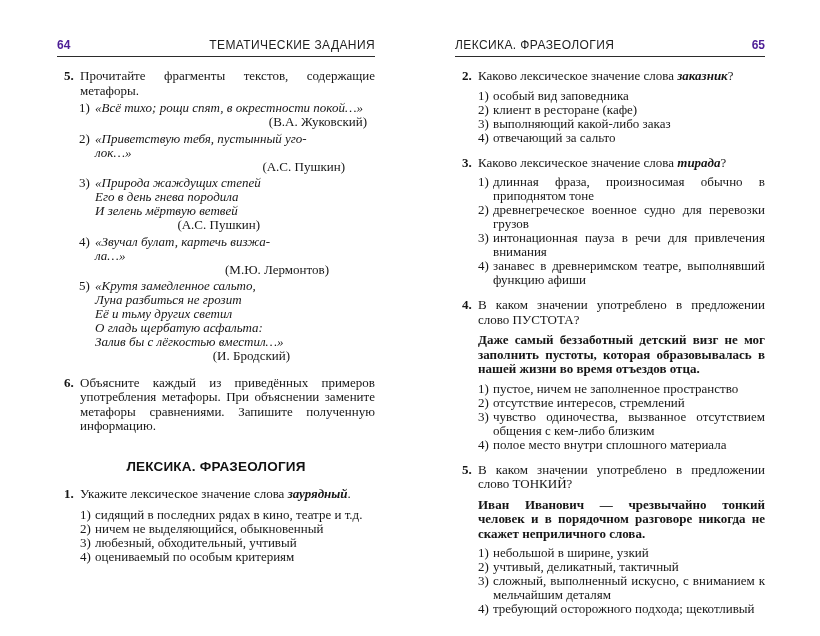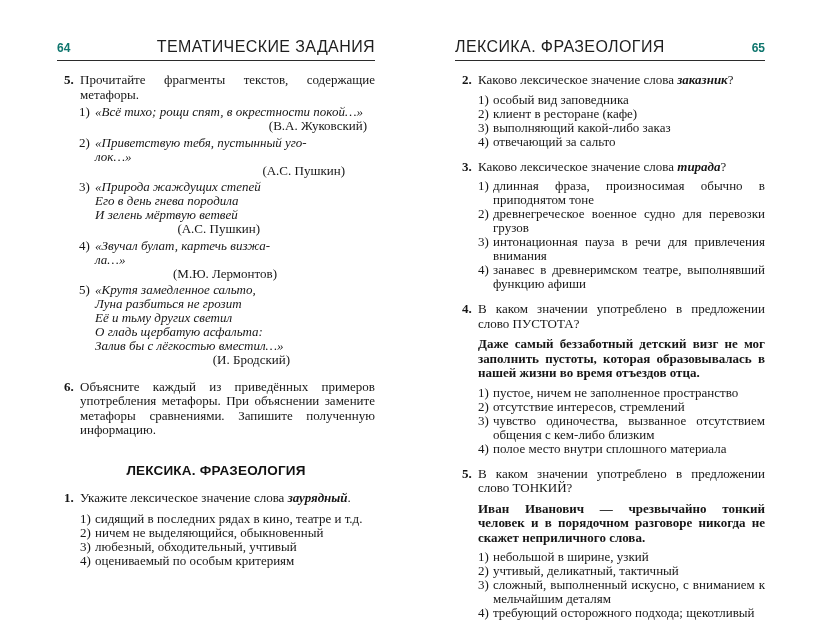--- a/index.html
+++ b/index.html
@@ -5,22 +5,22 @@
   html,body{margin:0;padding:0;background:#ffffff;}
   .canvas{position:relative;width:820px;height:636px;background:#ffffff;overflow:hidden;
           font-family:"Liberation Serif","DejaVu Serif",serif;color:#161616;}
   .page{position:absolute;top:38px;}
   .page-left{left:57px;width:318px;}
   .page-right{left:455px;width:310px;}
 
   .pagehead{display:flex;justify-content:space-between;align-items:baseline;
             border-bottom:1.2px solid #2b2b2b;padding-bottom:4px;
             font-family:"Liberation Sans","DejaVu Sans",sans-serif;}
-  .pagenum{font-weight:bold;font-size:12px;color:#0f766e;}
-  .runhead{font-size:16px;letter-spacing:0.4px;color:#1e1e1e;}
+  .pagenum{font-weight:bold;font-size:12px;color:#4c1d95;}
+  .runhead{font-size:12px;letter-spacing:0.4px;color:#1e1e1e;}
 
   .content{font-size:13px;line-height:14.5px;}
 
   .item{position:relative;padding-left:23px;margin-top:12px;text-align:justify;}
   .item .inum{position:absolute;left:7px;top:0;font-weight:bold;}
   .gap11{margin-top:11px;}
   .gap13{margin-top:13px;}
 
   .quotes{margin-top:3px;text-align:left;}
   .quote{position:relative;padding-left:15px;margin-top:2.5px;font-style:italic;line-height:13.8px;}
@@ -77,21 +77,21 @@
             <span class="qline">Его в день гнева породила</span>
             <span class="qline">И зелень мёртвую ветвей</span>
           </div>
           <div class="author" style="margin-right:115px">(А.С. Пушкин)</div>
 
           <div class="quote">
             <span class="qnum">4)</span>
             <span class="qline">«Звучал булат, картечь визжа-</span>
             <span class="qline">ла…»</span>
           </div>
-          <div class="author" style="margin-right:98px">(М.Ю. Лермонтов)</div>
+          <div class="author" style="margin-right:46px">(М.Ю. Лермонтов)</div>
 
           <div class="quote">
             <span class="qnum">5)</span>
             <span class="qline">«Крутя замедленное сальто,</span>
             <span class="qline">Луна разбиться не грозит</span>
             <span class="qline">Её и тьму других светил</span>
             <span class="qline">О гладь щербатую асфальта:</span>
             <span class="qline">Залив бы с лёгкостью вместил…»</span>
           </div>
           <div class="author" style="margin-right:85px">(И. Бродский)</div>

